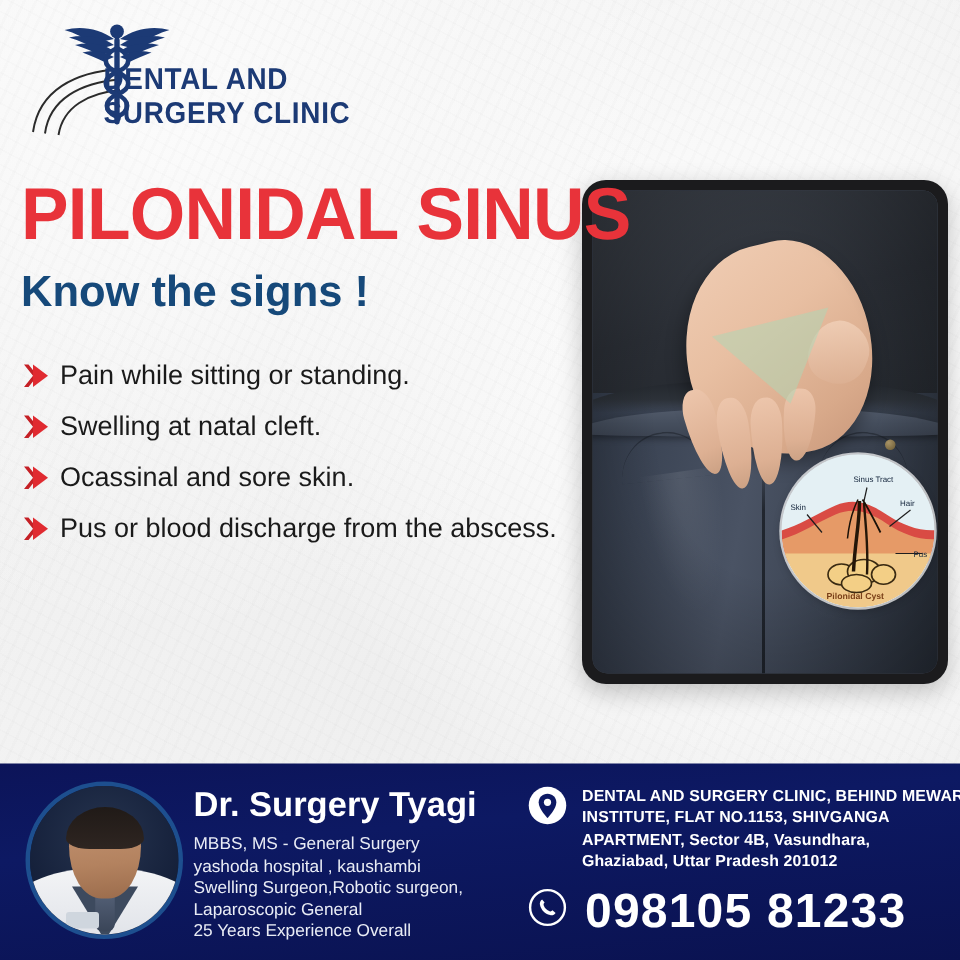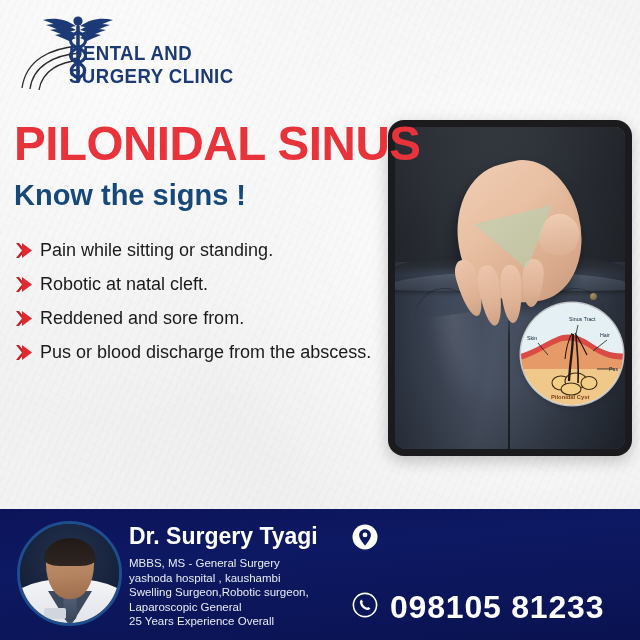--- a/index.html
+++ b/index.html
@@ -430,28 +430,28 @@
         <path d="M1 1 L7 8.5 L1 16 L4 16 L10 8.5 L4 1 Z" fill="#c52026"></path>
         <path d="M7 1 L17 8.5 L7 16 Z" fill="#e02a30"></path>
       </svg>
       <span>Pain while sitting or standing.</span>
     </li>
     <li>
       <svg class="bullet-arrow" viewBox="0 0 20 17">
         <path d="M1 1 L7 8.5 L1 16 L4 16 L10 8.5 L4 1 Z" fill="#c52026"></path>
         <path d="M7 1 L17 8.5 L7 16 Z" fill="#e02a30"></path>
       </svg>
-      <span>Robotic at natal cleft.</span>
+      <span>Swelling at natal cleft.</span>
     </li>
     <li>
       <svg class="bullet-arrow" viewBox="0 0 20 17">
         <path d="M1 1 L7 8.5 L1 16 L4 16 L10 8.5 L4 1 Z" fill="#c52026"></path>
         <path d="M7 1 L17 8.5 L7 16 Z" fill="#e02a30"></path>
       </svg>
-      <span>Reddened and sore from.</span>
+      <span>Ocassinal and sore skin.</span>
     </li>
     <li>
       <svg class="bullet-arrow" viewBox="0 0 20 17">
         <path d="M1 1 L7 8.5 L1 16 L4 16 L10 8.5 L4 1 Z" fill="#c52026"></path>
         <path d="M7 1 L17 8.5 L7 16 Z" fill="#e02a30"></path>
       </svg>
       <span>Pus or blood discharge from the abscess.</span>
     </li>
   </ul>
 
@@ -551,20 +551,26 @@
       <span class="ln">25 Years Experience Overall</span>
     </div>
 
     <div id="address-block">
       <div class="contact-row">
         <svg class="contact-icon" viewBox="0 0 26 26">
           <circle cx="13" cy="13" r="12.5" fill="#ffffff"></circle>
           <path d="M13 5.2 C9.7 5.2 7.1 7.8 7.1 11 C7.1 15.3 13 21.4 13 21.4 C13 21.4 18.9 15.3 18.9 11 C18.9 7.8 16.3 5.2 13 5.2 Z" fill="#0d1963"></path>
           <circle cx="13" cy="10.9" r="2.4" fill="#ffffff"></circle>
         </svg>
+        <div id="address-text">
+          <span class="ln">DENTAL AND SURGERY CLINIC, BEHIND MEWAR</span>
+          <span class="ln">INSTITUTE, FLAT NO.1153, SHIVGANGA</span>
+          <span class="ln">APARTMENT, Sector 4B, Vasundhara,</span>
+          <span class="ln">Ghaziabad, Uttar Pradesh 201012</span>
+        </div>
       </div>
     </div>
 
     <div id="phone-row">
       <svg class="contact-icon" viewBox="0 0 26 26">
         <circle cx="13" cy="13" r="11.6" fill="none" stroke="#ffffff" stroke-width="1.6"></circle>
         <path d="M9.4 7.6 C8.2 8.4 7.6 9.8 8.0 11.3 C8.9 14.8 11.2 17.1 14.7 18.0 C16.2 18.4 17.6 17.8 18.4 16.6 L16.3 14.9 C15.8 15.5 15.1 15.8 14.4 15.5 C12.6 14.8 11.2 13.4 10.5 11.6 C10.2 10.9 10.5 10.2 11.1 9.7 Z" fill="#ffffff"></path>
       </svg>
       <div id="phone-number">098105 81233</div>
     </div>

